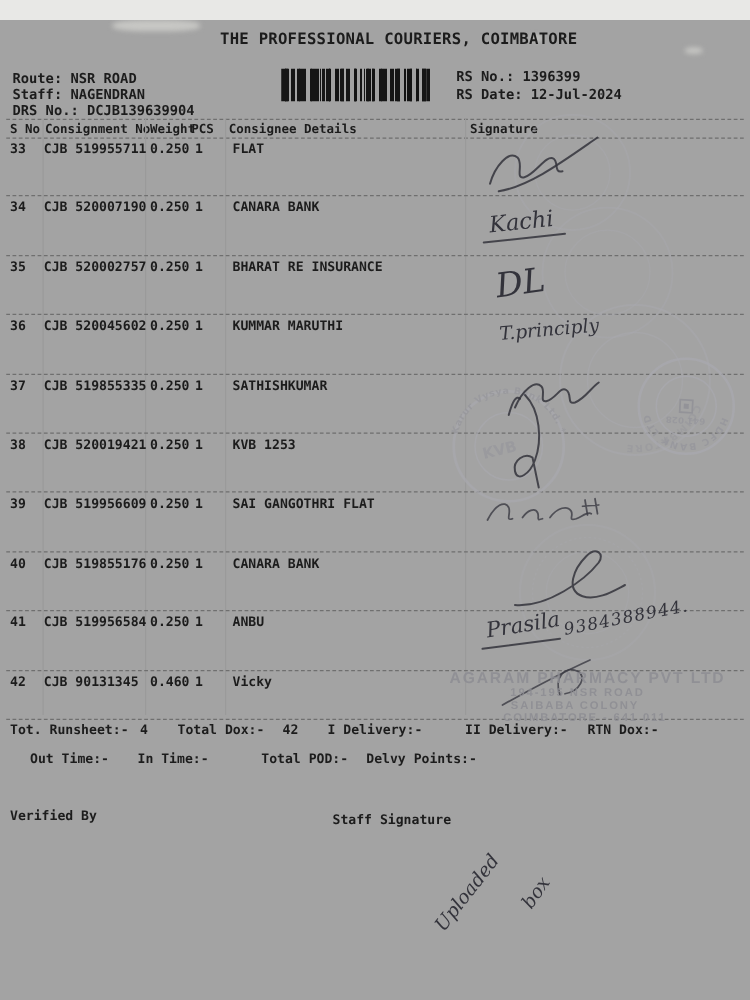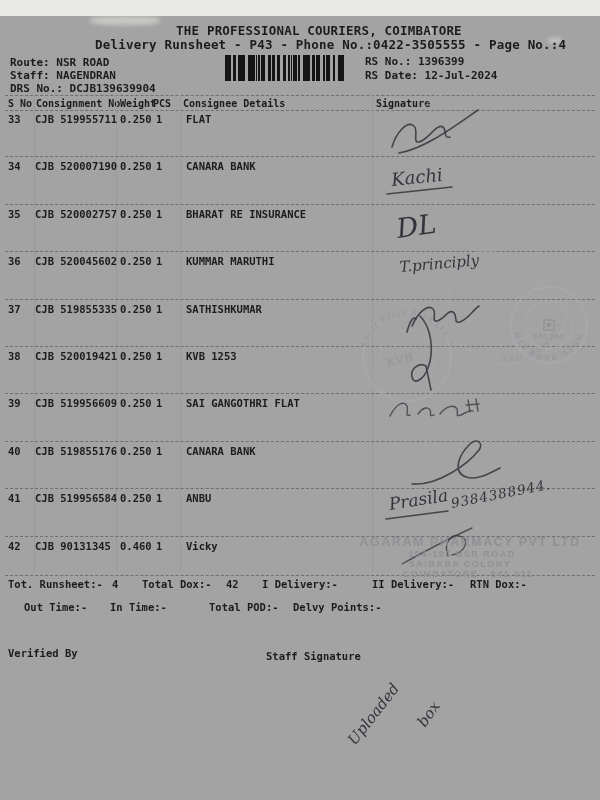--- a/index.html
+++ b/index.html
@@ -49,21 +49,20 @@
 </head>
 <body>
 
 <div class="page">
 
   <div class="smudge" style="left:90px;top:0;width:70px;height:9px;"></div>
   <div class="smudge" style="left:424px;top:12px;width:10px;height:5px;"></div>
   <div class="smudge" style="left:548px;top:22px;width:14px;height:5px;"></div>
 
   <div class="t title" style="left:176px;top:7px;">THE PROFESSIONAL COURIERS, COIMBATORE</div>
-  <div class="t title" style="left:95px;top:21px;">Delivery Runsheet - P43 - Phone No.:0422-3505555 - Page No.:4</div>
 
   <div class="t meta" style="left:10px;top:40px;">Route: NSR ROAD</div>
   <div class="t meta" style="left:10px;top:53px;">Staff: NAGENDRAN</div>
   <div class="t meta" style="left:10px;top:66px;">DRS No.: DCJB139639904</div>
 
   <div class="barcode"></div>
 
   <div class="t meta" style="left:365px;top:39px;">RS No.: 1396399</div>
   <div class="t meta" style="left:365px;top:53px;">RS Date: 12-Jul-2024</div>
 

